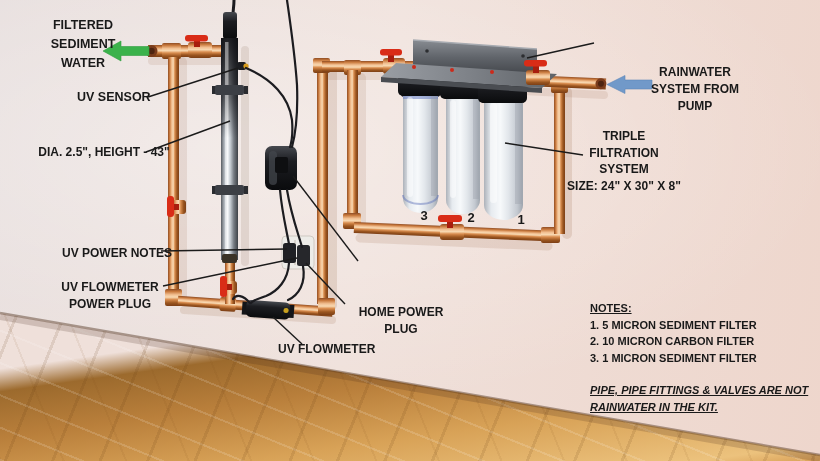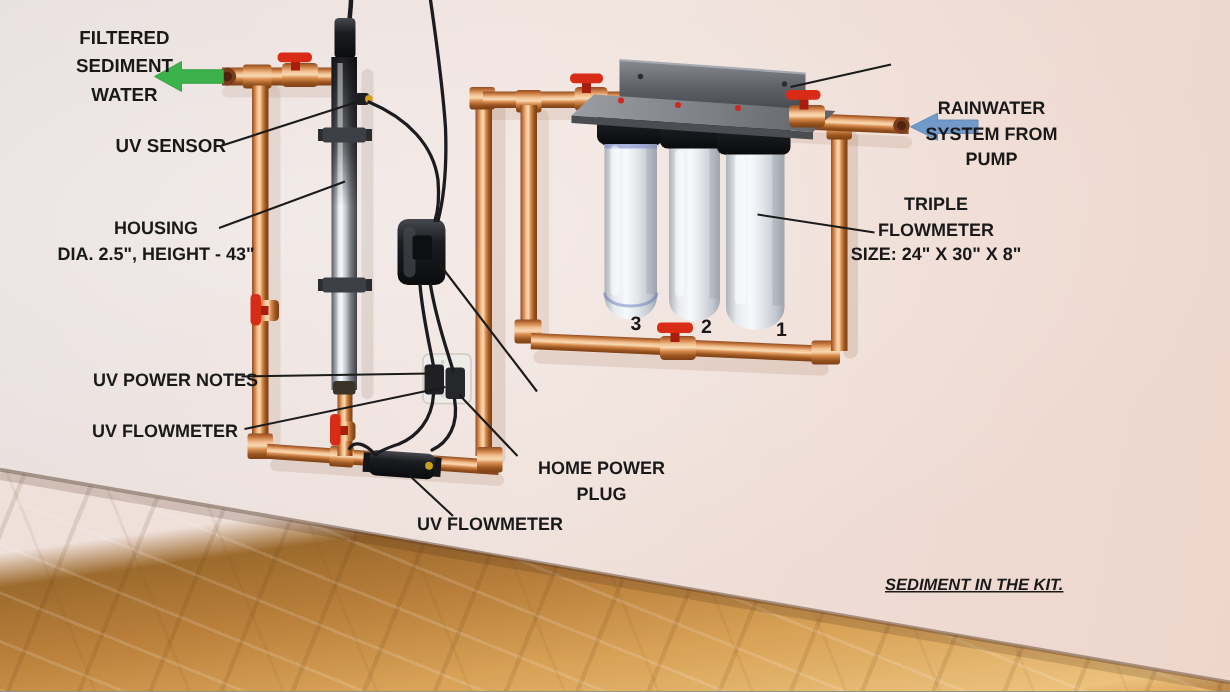--- a/index.html
+++ b/index.html
@@ -282,52 +282,60 @@
 
   <div class="lbl c" style="left:83px;top:16px;line-height:19px;font-size:12.5px">
     <div>FILTERED</div>
     <div>SEDIMENT</div>
     <div>WATER</div>
   </div>
 
   <div class="lbl" style="left:77px;top:89px;font-size:12.5px">UV SENSOR</div>
 
   <div class="lbl c" style="left:104px;top:144px;line-height:17px">
-    <div>HOUSING</div>
     <div>DIA. 2.5", HEIGHT - 43"</div>
   </div>
 
   <div class="lbl" style="left:62px;top:245px">UV POWER NOTES</div>
 
   <div class="lbl c" style="left:110px;top:279px">
     <div>UV FLOWMETER</div>
+    <div>POWER PLUG</div>
   </div>
 
   <div class="lbl" style="left:278px;top:341px">UV FLOWMETER</div>
 
 
   <div class="lbl c" style="left:401px;top:304px">
     <div>HOME POWER</div>
     <div>PLUG</div>
   </div>
 
 
-  <div class="lbl c" style="left:661px;top:64px;line-height:17px">
+  <div class="lbl c" style="left:695px;top:64px;line-height:17px">
     <div>RAINWATER</div>
     <div>SYSTEM FROM</div>
     <div>PUMP</div>
   </div>
 
   <div class="lbl c" style="left:624px;top:128px">
     <div>TRIPLE</div>
-    <div>FLOWMETER</div>
+    <div>FILTRATION</div>
+    <div>SYSTEM</div>
     <div>SIZE: 24" X 30" X 8"</div>
   </div>
 
   <div class="lbl c num" style="left:424px;top:208px">3</div>
   <div class="lbl c num" style="left:471px;top:210px">2</div>
   <div class="lbl c num" style="left:521px;top:212px">1</div>
 
+  <div class="lbl notes" style="left:590px;top:300px">
+    <div class="u">NOTES:</div>
+    <div>1. 5 MICRON SEDIMENT FILTER</div>
+    <div>2. 10 MICRON CARBON FILTER</div>
+    <div>3. 1 MICRON SEDIMENT FILTER</div>
+  </div>
 
   <div class="lbl notes disc" style="left:590px;top:382px">
-    <div class="u">SEDIMENT IN THE KIT.</div>
+    <div class="u">PIPE, PIPE FITTINGS &amp; VALVES ARE NOT</div>
+    <div class="u">RAINWATER IN THE KIT.</div>
   </div>
 </div>
 
 </body></html>

